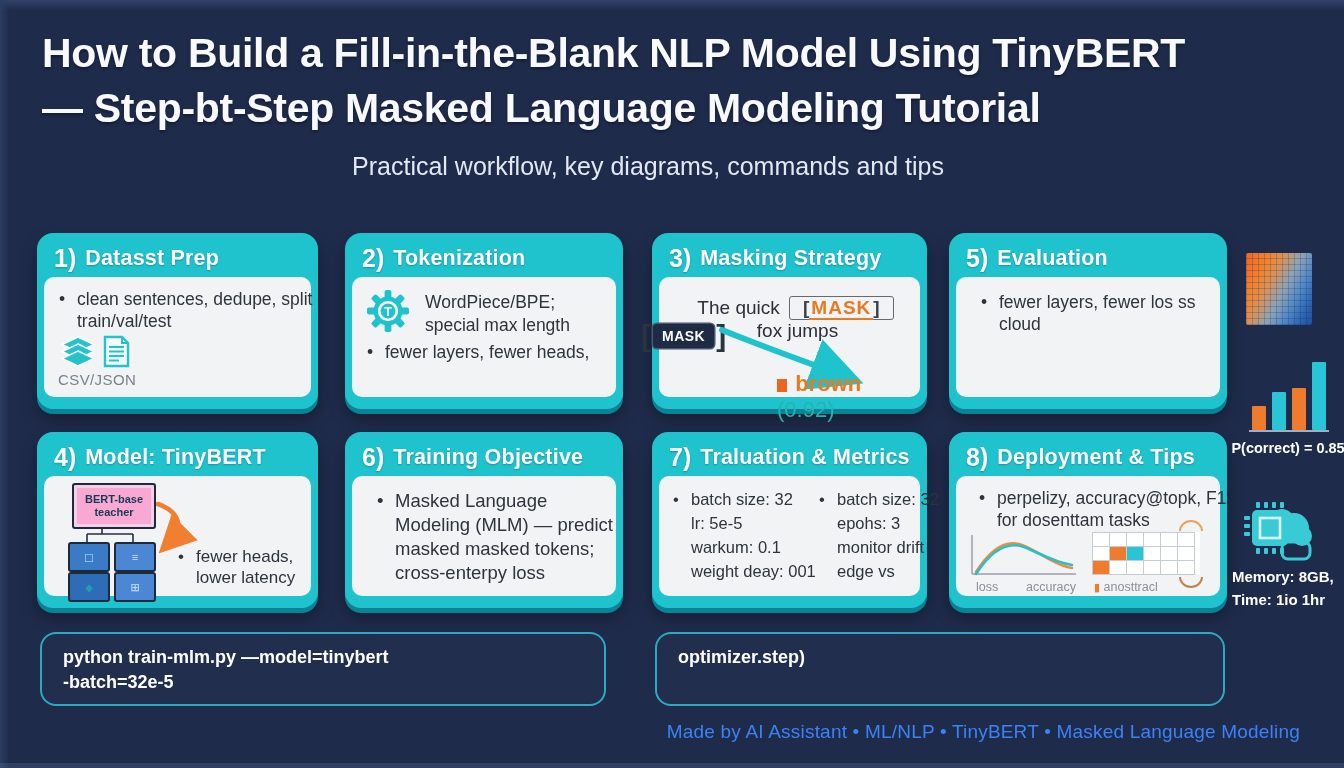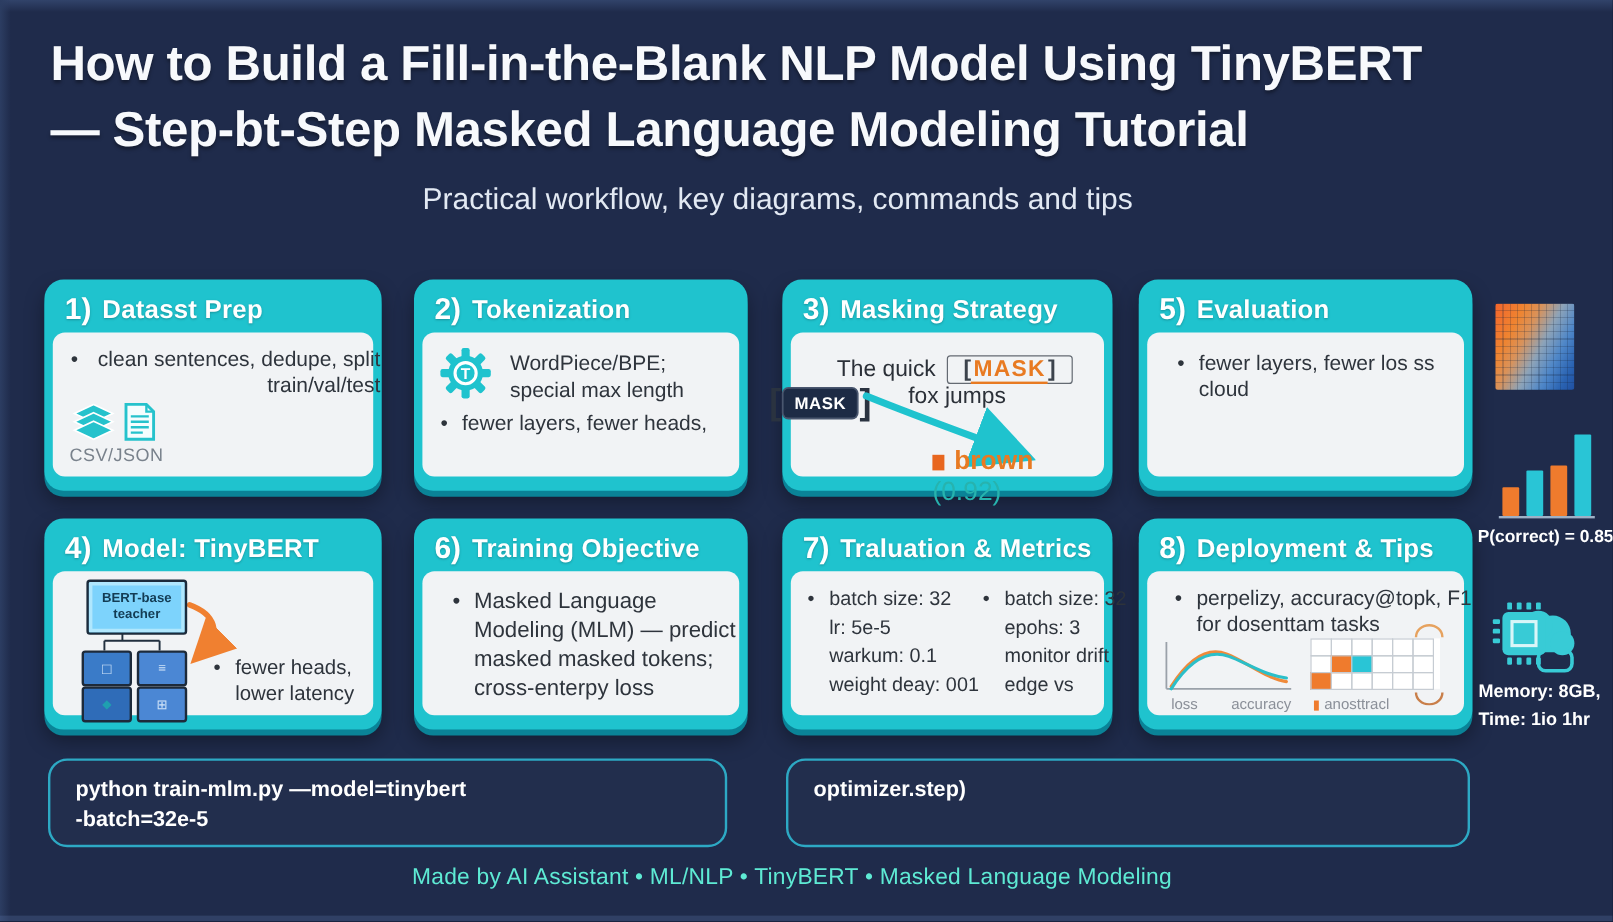--- a/index.html
+++ b/index.html
@@ -43,21 +43,21 @@
   .side-badge{position:absolute;left:-18px;top:44px;display:flex;align-items:center;}
   .side-badge .brk{font-size:30px;font-weight:600;color:#2a3340;line-height:1;}
   .side-badge .badge{background:#1d2b45;color:#fff;font-weight:700;font-size:14px;letter-spacing:.5px;
                      padding:4px 9px;border-radius:4px;margin:0 2px;box-shadow:0 0 0 1.5px #49566e;}
   .prediction{position:absolute;left:118px;top:94px;font-size:22px;font-weight:700;}
   .pred-square{display:inline-block;width:10px;height:13px;background:#e8661f;margin-right:2px;vertical-align:-1px;}
   .pred-word{color:#e87a22;}
   .pred-prob{color:#27b3ae;font-weight:400;}
 
   
-  .teacher-box{position:absolute;left:28px;top:7px;width:80px;height:42px;background:#7dd3fc;
+  .teacher-box{position:absolute;left:28px;top:7px;width:80px;height:42px;background:#f9a8d4;
                border:2.5px solid #1c2b3b;border-radius:3px;box-shadow:inset 0 0 0 3px rgba(240,255,255,.45);
                display:flex;flex-direction:column;align-items:center;justify-content:center;
                font-size:11px;font-weight:700;color:#133c54;line-height:1.15;}
   .blue-box{position:absolute;width:38px;height:26px;background:#3a7bc8;border:2px solid #1d2a3a;
             border-radius:3px;display:flex;align-items:center;justify-content:center;
             color:#cfe3f8;font-size:13px;}
   .bb1{left:24px;top:66px;} .bb2{left:70px;top:66px;background:#4b87d4;}
   .bb3{left:24px;top:96px;background:#2f6cb8;} .bb4{left:70px;top:96px;background:#4b87d4;}
   .bb1::after{content:"□";} .bb2::after{content:"≡";font-size:11px;} .bb3::after{content:"◆";font-size:10px;color:#1f9fb0;} .bb4::after{content:"⊞";font-size:11px;}
   .student-heading{position:absolute;left:150px;top:10px;width:110px;font-size:20px;font-weight:700;
@@ -91,21 +91,21 @@
   .hw-icon{position:absolute;left:1238px;top:498px;}
   .hw-text{position:absolute;left:1232px;top:566px;width:116px;color:#fff;font-size:15px;
            font-weight:700;line-height:1.5;}
 
   
   .code-box{position:absolute;top:632px;height:74px;border:2px solid #2da9c4;border-radius:16px;
             background:rgba(255,255,255,.015);box-sizing:border-box;padding:11px 21px;
             color:#fff;font-weight:700;font-size:18px;line-height:25px;}
   .cb1{left:40px;width:566px;} .cb2{left:655px;width:570px;}
 
-  .footer{position:absolute;left:20px;top:721px;width:1280px;text-align:center;color:#5eead4;
+  .footer{position:absolute;left:20px;top:721px;width:1280px;text-align:right;color:#3b82f6;
           font-size:19px;font-weight:500;letter-spacing:.2px;}
 
   svg{display:block;}
 </style>
 </head>
 <body>
 
 <div class="page">
   <div class="edge-top"></div>
   <div class="edge-left"></div>
@@ -116,21 +116,21 @@
     <div>— Step-bt-Step Masked Language Modeling Tutorial</div>
   </div>
   <div class="subtitle">Practical workflow, key diagrams, commands and tips</div>
 
   <div class="card" style="left:37px;top:233px;width:281px;">
     <div class="card-header">
       <span class="card-number">1)</span>
       <span class="card-title">Datasst Prep</span>
     </div>
     <div class="card-body">
-      <div class="b" style="width:240px;text-align:right;">clean sentences, dedupe, split train/val/test</div>
+      <div class="b" style="width:240px;">clean sentences, dedupe, split train/val/test</div>
       <div style="position:absolute;left:16px;top:58px;display:flex;gap:7px;align-items:flex-end;">
         <span>
           <svg width="36" height="32" viewBox="0 0 36 32">
             <path d="M18 1 L34 8.5 L18 16 L2 8.5 Z" fill="#25c2cc" stroke="#fff" stroke-width="1.4"></path>
             <path d="M18 8 L34 15.5 L18 23 L2 15.5 Z" fill="#25c2cc" stroke="#fff" stroke-width="1.4"></path>
             <path d="M18 15 L34 22.5 L18 30 L2 22.5 Z" fill="#25c2cc" stroke="#fff" stroke-width="1.4"></path>
           </svg>
         </span>
         <span>
           <svg width="27" height="33" viewBox="0 0 27 33">

